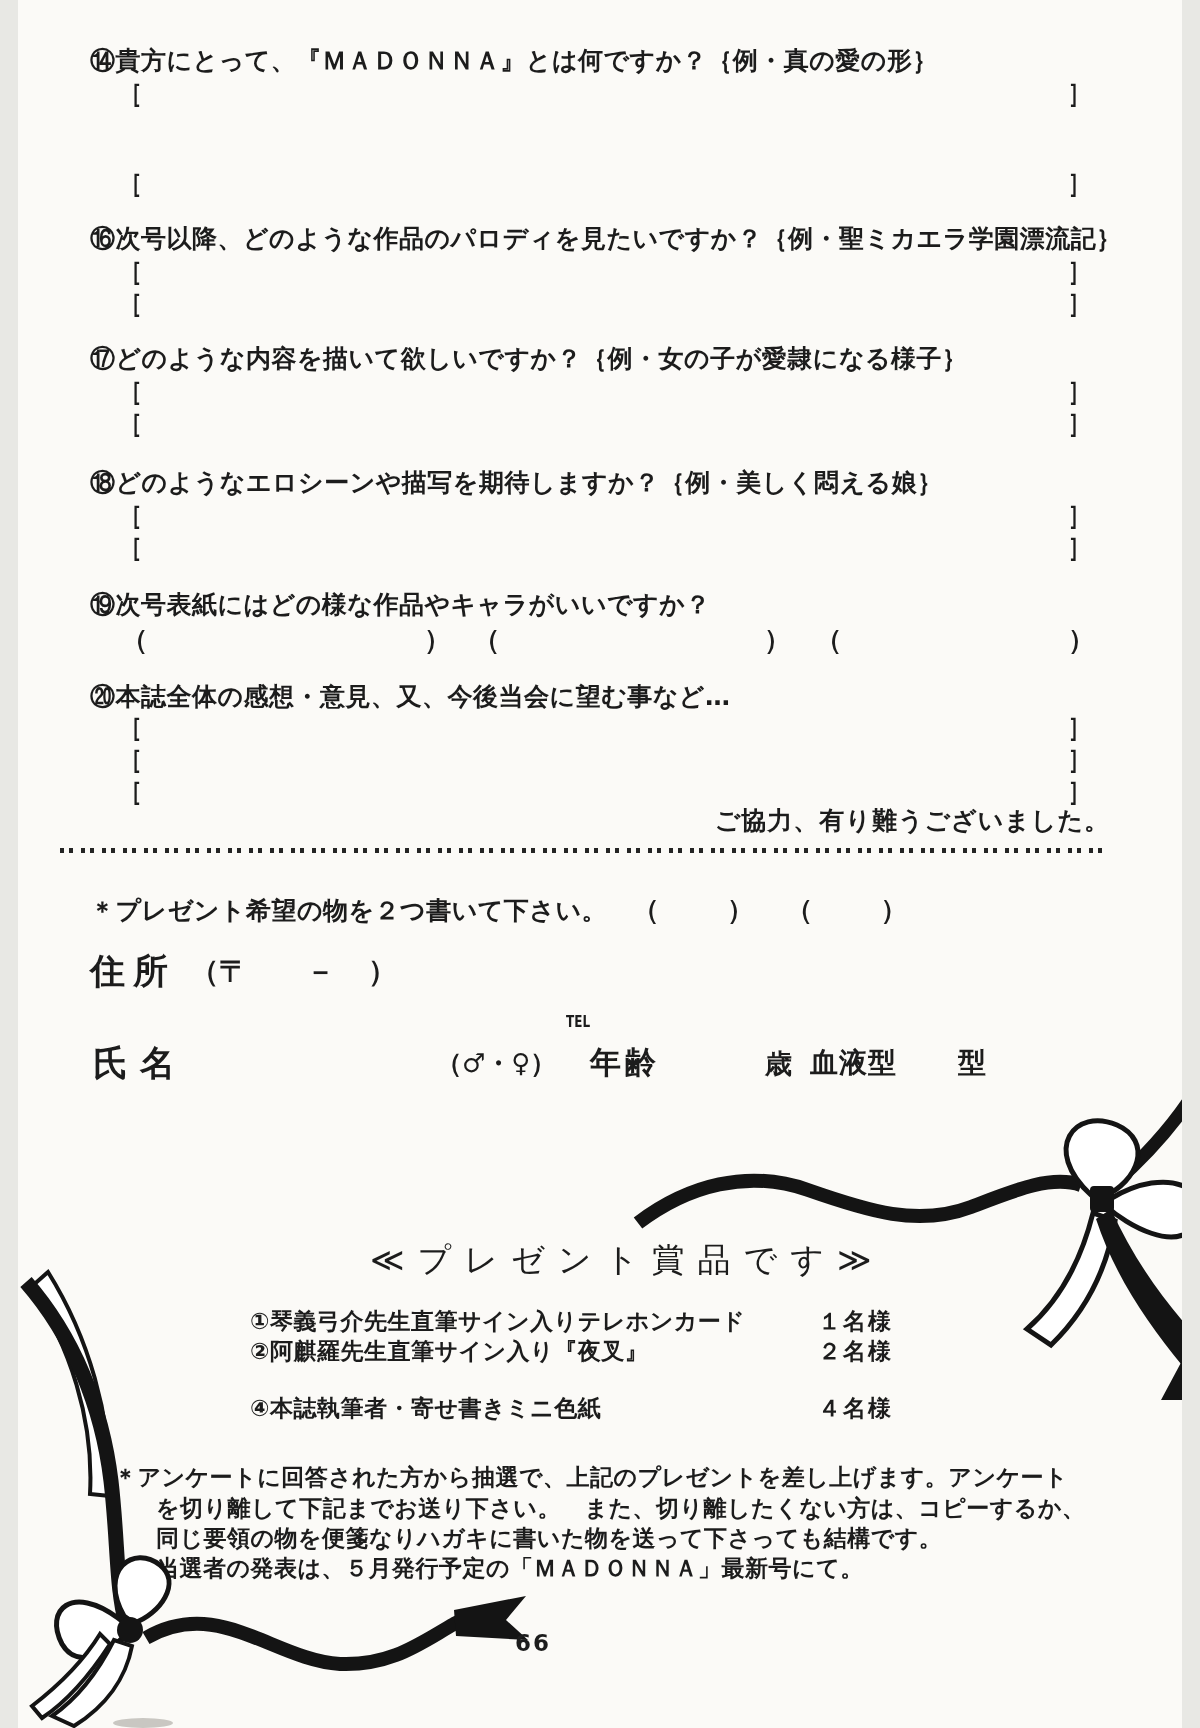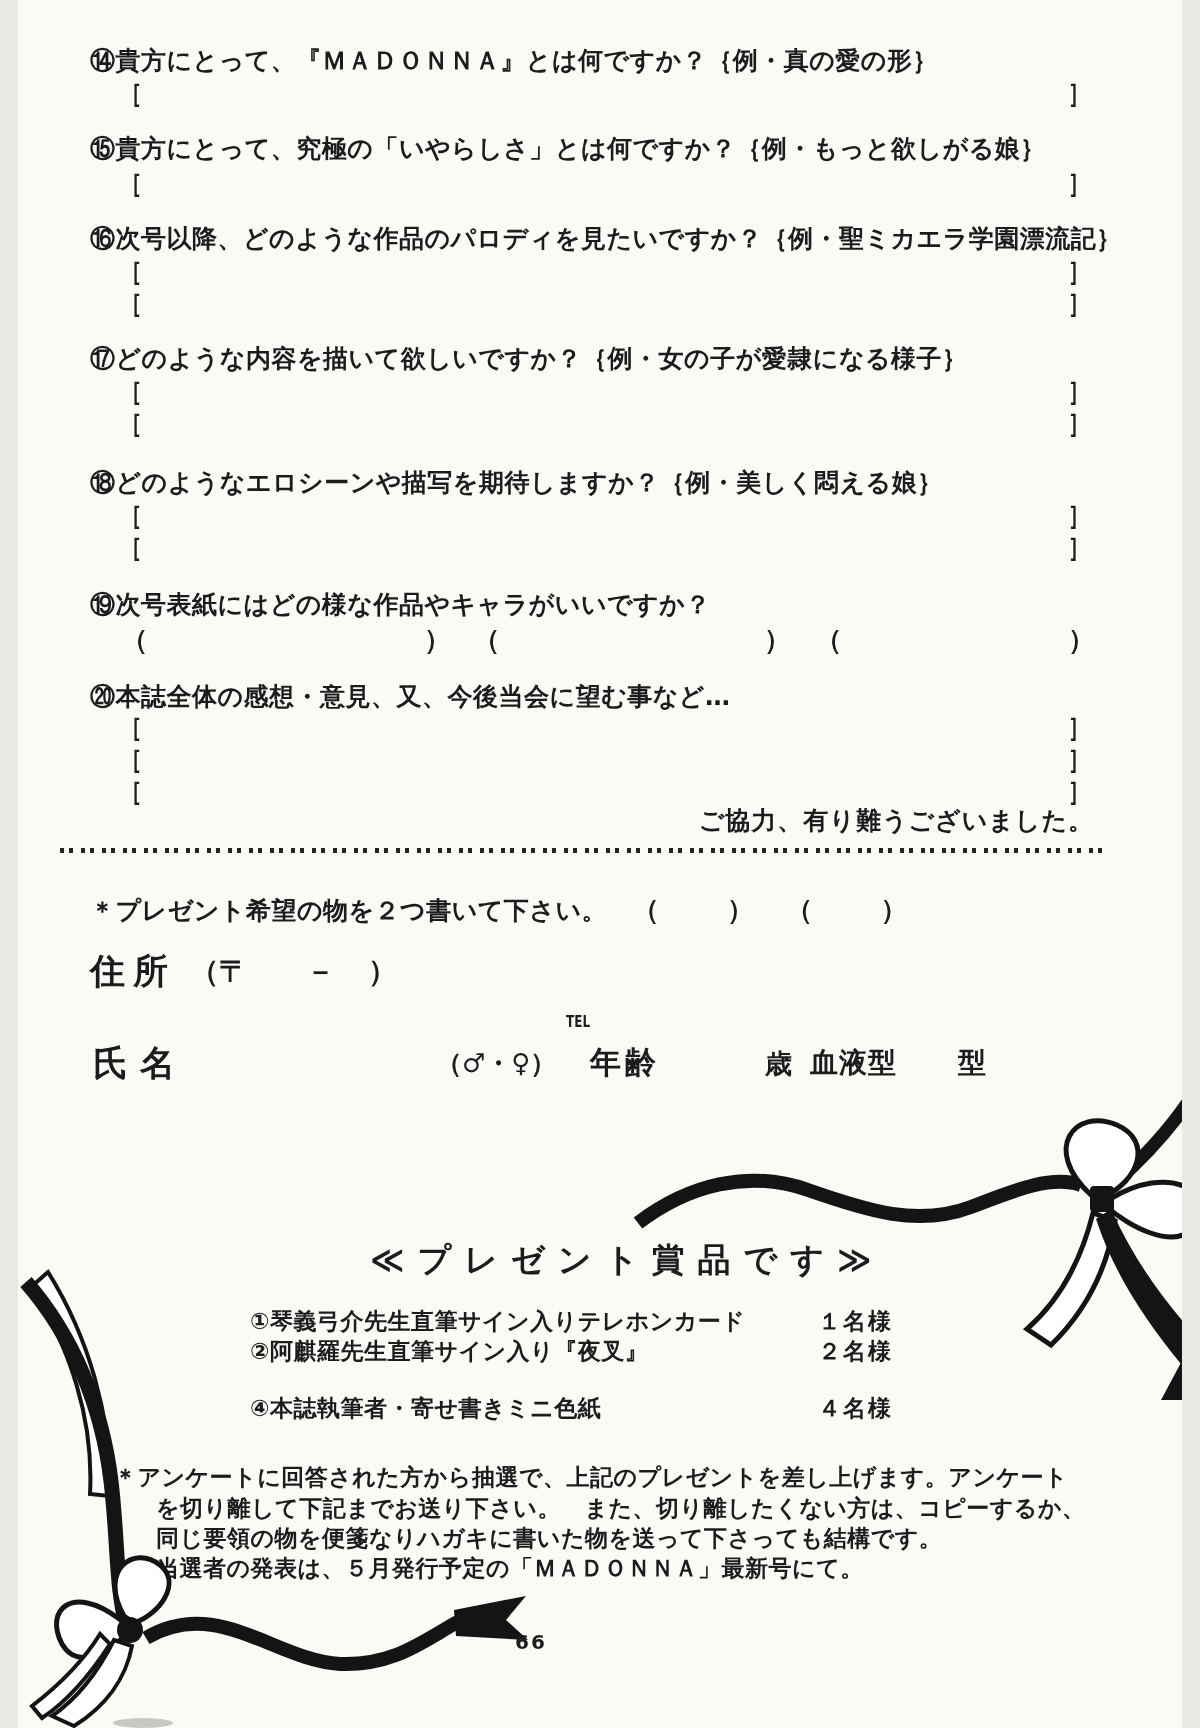--- a/index.html
+++ b/index.html
@@ -9,58 +9,57 @@
     font-family:"DejaVu Sans","Liberation Sans",sans-serif;
   }
   .abs{position:absolute;white-space:nowrap;}
   .q-title{font-size:25px;font-weight:600;letter-spacing:.5px;left:72px;}
   .ans-line{
     left:100px;width:974px;display:flex;justify-content:space-between;
     font-size:26px;font-weight:600;line-height:1;
   }
   .bracket{display:inline-block;transform:scaleX(.85);}
   .paren-pair{position:absolute;display:flex;justify-content:space-between;font-size:27px;font-weight:600;}
-  .thanks{font-size:25px;font-weight:600;letter-spacing:1px;left:624px;width:452px;text-align:right;}
+  .thanks{font-size:25px;font-weight:600;letter-spacing:1px;left:640px;width:452px;text-align:right;}
   .dotted-sep{
     left:42px;top:848px;width:1048px;height:5px;
     background:repeating-linear-gradient(90deg,#242424 0 4px,transparent 4px 9px,#242424 9px 13px,transparent 13px 21px);
   }
   .present-line{left:72px;top:892px;font-size:25px;font-weight:600;letter-spacing:.5px;}
   .present-line .pp{font-size:27px;}
   .addr-label{left:72px;top:948px;font-size:35px;font-weight:700;letter-spacing:8px;}
   .addr-paren{top:952px;font-size:29px;font-weight:600;}
   .name-label{left:75px;top:1040px;font-size:35px;font-weight:700;letter-spacing:12px;}
   .gender{left:418px;top:1046px;font-size:26px;font-weight:600;}
   .tel{left:548px;top:1012px;font-size:16px;font-weight:700;transform:scaleX(.75);transform-origin:left;}
   .age-label{left:572px;top:1042px;font-size:31px;font-weight:700;letter-spacing:4px;}
   .age-unit{left:747px;top:1046px;font-size:27px;font-weight:700;}
   .blood-label{left:792px;top:1044px;font-size:28px;font-weight:700;letter-spacing:1px;}
   .blood-unit{left:940px;top:1044px;font-size:28px;font-weight:700;}
-  .prize-heading{left:352px;top:1238px;font-size:33px;font-weight:700;letter-spacing:13px;text-align:right;}
+  .prize-heading{left:352px;top:1238px;font-size:33px;font-weight:400;letter-spacing:13px;text-align:right;}
   .prize-row{left:232px;width:668px;font-size:23px;font-weight:600;letter-spacing:.5px;}
   .prize-row .winners{position:absolute;left:568px;top:0;letter-spacing:2px;}
   .note-line{font-size:23px;font-weight:600;letter-spacing:.5px;}
   .note-first{left:96px;}
   .note-rest{left:138px;}
-  .page-number{left:497px;top:1630px;font-size:20px;font-weight:600;letter-spacing:2px;}
+  .page-number{left:497px;top:1630px;font-size:23px;font-weight:600;letter-spacing:2px;}
   .ribbon-svg{position:absolute;}
   .artifact{left:95px;top:1718px;width:60px;height:10px;border-radius:50%;background:#c9c7c2;}
 </style>
 </head>
 <body>
 
 <div class="page">
 
   <div class="abs q-title" style="top:44px">⑭貴方にとって、『ＭＡＤＯＮＮＡ』とは何ですか？｛例・真の愛の形｝</div>
   <div class="abs ans-line" style="top:80px">
     <span class="bracket">［</span>
     <span class="bracket">］</span>
   </div>
 
-  <div class="abs q-title" style="top:132px">⑮貴方にとって、究極の「いやらしさ」とは何ですか？｛例・もっと欲しがる娘｝</div>
   <div class="abs ans-line" style="top:170px">
     <span class="bracket">［</span>
     <span class="bracket">］</span>
   </div>
 
   <div class="abs q-title" style="top:222px">⑯次号以降、どのような作品のパロディを見たいですか？｛例・聖ミカエラ学園漂流記｝</div>
   <div class="abs ans-line" style="top:258px">
     <span class="bracket">［</span>
     <span class="bracket">］</span>
   </div>

